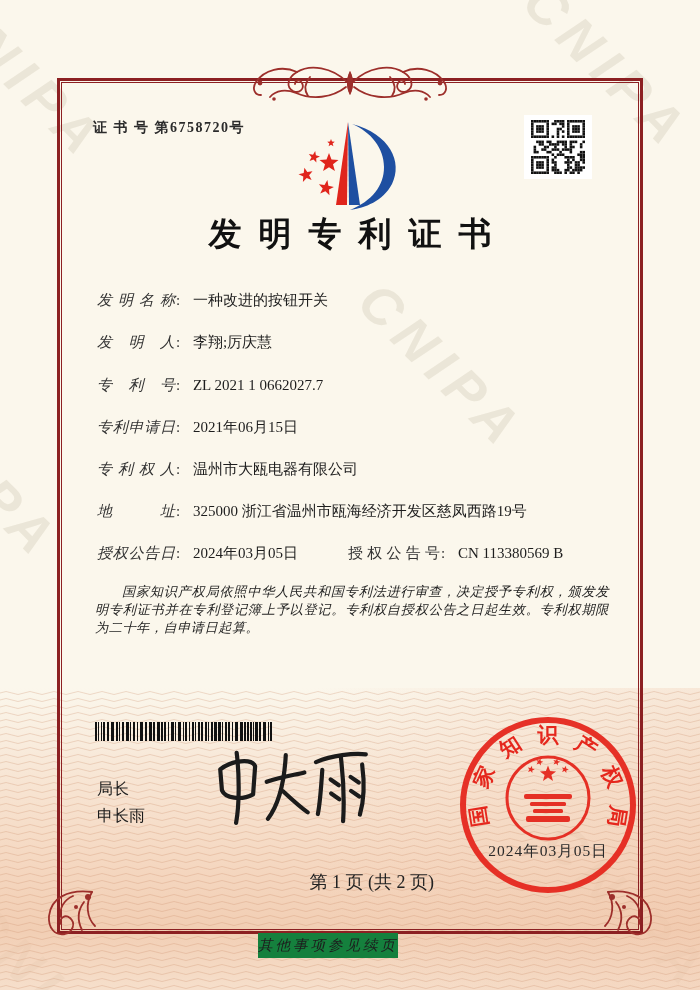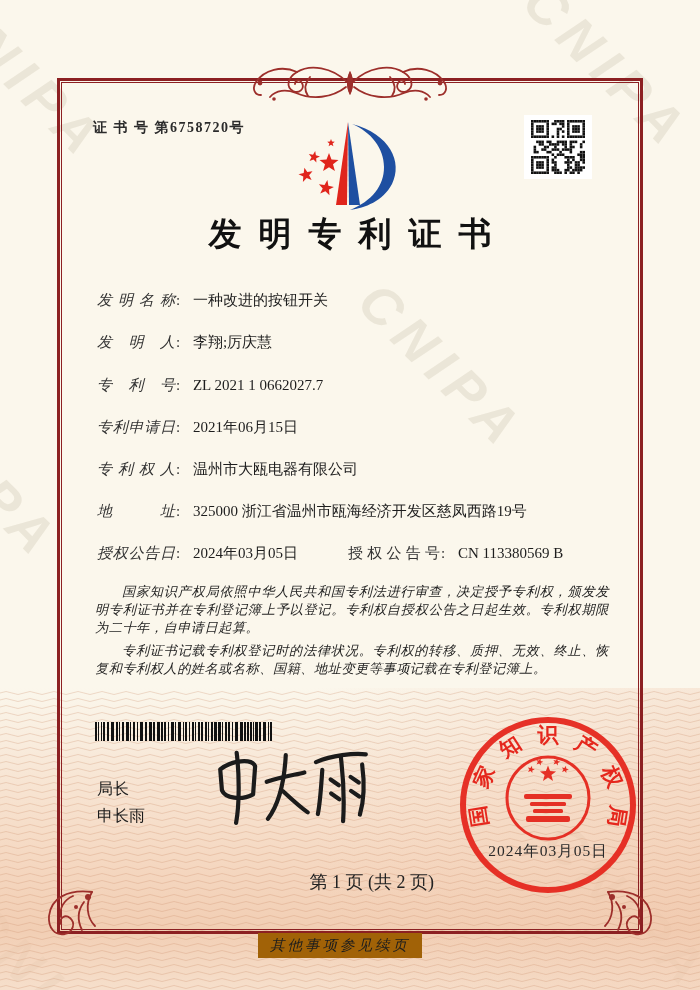--- a/index.html
+++ b/index.html
@@ -45,22 +45,22 @@
   
   .barcode{position:absolute;left:95px;top:722px;z-index:4;}
   .director-title{position:absolute;left:97px;top:779px;z-index:4;
                   font-family:"Liberation Sans",sans-serif;font-size:16px;color:#1a1a1a;}
   .director-name{position:absolute;left:97px;top:806px;z-index:4;
                  font-family:"Liberation Sans",sans-serif;font-size:16px;color:#1a1a1a;}
   .sign{position:absolute;left:205px;top:743px;z-index:4;transform:rotate(-2deg);}
   .seal{position:absolute;left:453px;top:710px;z-index:5;}
   .page-no{position:absolute;left:234px;top:870px;width:200px;text-align:right;z-index:4;
            font-size:18px;color:#222;}
-  .cont-note{position:absolute;left:258px;top:933px;z-index:4;background:#a16207;
-             padding:3px 12px;font-size:14.5px;font-style:italic;letter-spacing:3px;color:#1d1d1d;}
+  .cont-note{position:absolute;left:258px;top:933px;z-index:4;background:#15803d;
+             padding:3px 0;font-size:14.5px;font-style:italic;letter-spacing:3px;color:#1d1d1d;}
 </style>
 </head>
 <body>
 
 <div class="page">
 
   <span class="wm" style="left:-30px;top:-20px">CNIPA</span>
   <span class="wm" style="left:555px;top:-30px">CNIPA</span>
   <span class="wm" style="left:390px;top:270px">CNIPA</span>
   <span class="wm" style="left:-75px;top:380px">CNIPA</span>
@@ -423,21 +423,20 @@
       <span class="fvalue">2024年03月05日</span>
       <span class="grant-no-group">
         <span class="flabel2">授 权 公 告 号</span><span class="fcolon">:</span>
         <span class="fvalue">CN 113380569 B</span>
       </span>
     </div>
   </div>
 
   <div class="paras">
     <p>国家知识产权局依照中华人民共和国专利法进行审查，决定授予专利权，颁发发明专利证书并在专利登记簿上予以登记。专利权自授权公告之日起生效。专利权期限为二十年，自申请日起算。</p>
-    <p>专利证书记载专利权登记时的法律状况。专利权的转移、质押、无效、终止、恢复和专利权人的姓名或名称、国籍、地址变更等事项记载在专利登记簿上。</p>
   </div>
 
   <svg class="barcode" id="barcode" width="180" height="19">
       <rect x="0" y="0" width="2" height="19" fill="#111"></rect>
       <rect x="3" y="0" width="1" height="19" fill="#111"></rect>
       <rect x="6" y="0" width="1" height="19" fill="#111"></rect>
       <rect x="8" y="0" width="2" height="19" fill="#111"></rect>
       <rect x="12" y="0" width="2" height="19" fill="#111"></rect>
       <rect x="16" y="0" width="3" height="19" fill="#111"></rect>
       <rect x="21" y="0" width="2" height="19" fill="#111"></rect>

